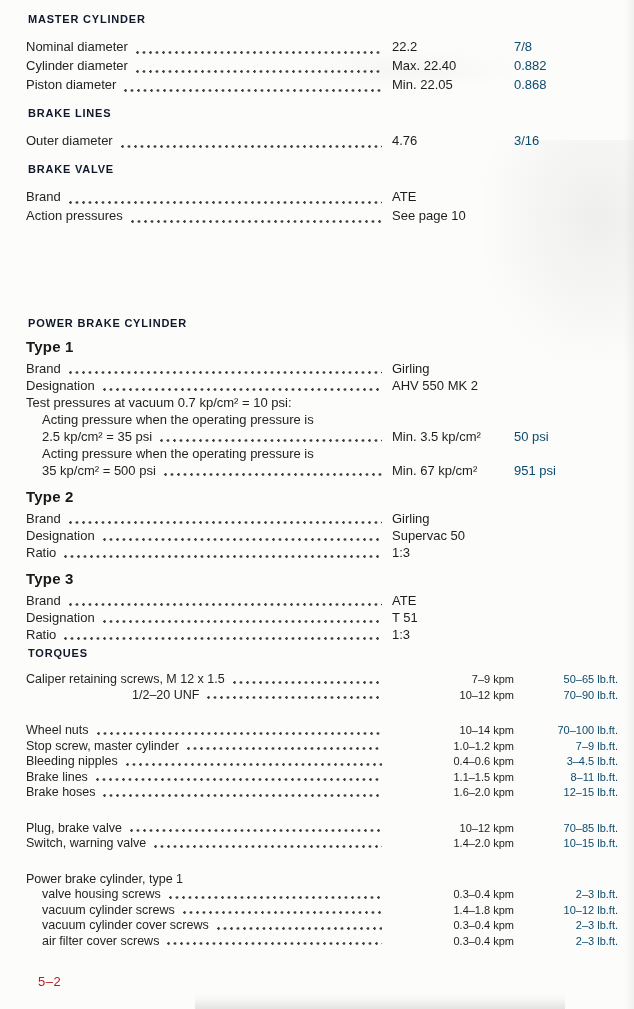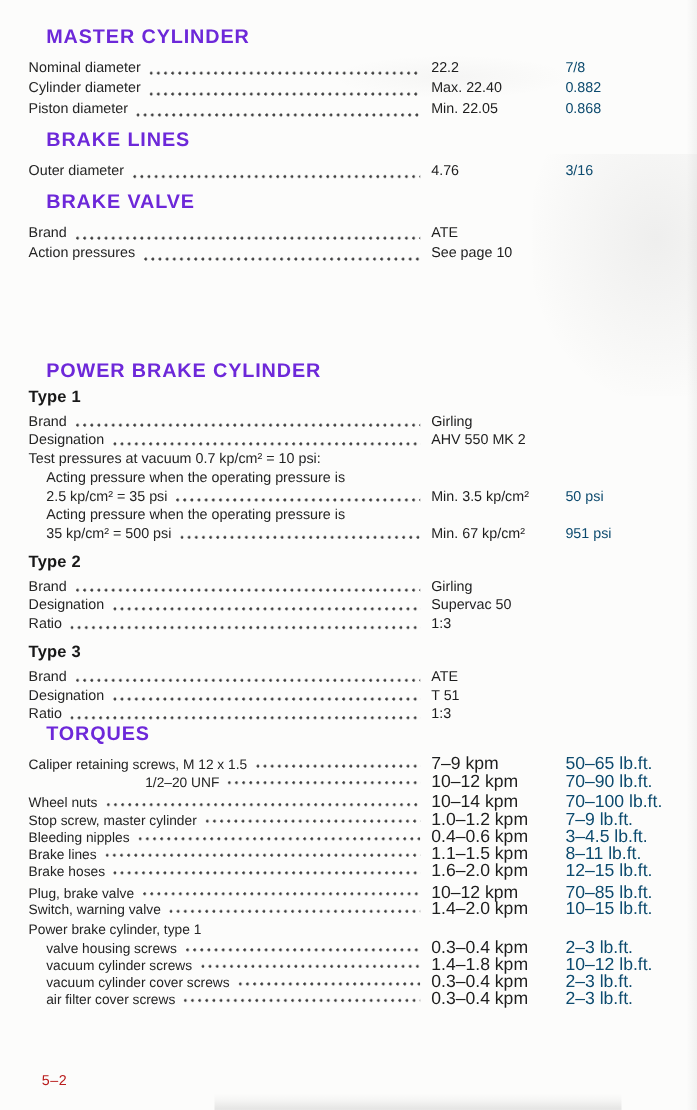--- a/index.html
+++ b/index.html
@@ -26,22 +26,22 @@
     left:195px; bottom:0; width:370px; height:15px;
     background:linear-gradient(to top, rgba(50,50,50,0.12), rgba(50,50,50,0.03) 60%, transparent);
   }
   .art-mid-ghost {
     left:300px; top:50px; width:220px; height:40px;
     background:radial-gradient(ellipse at center, rgba(80,80,80,0.04), transparent 70%);
   }
 
   .sec { position:absolute; left:26px; right:16px; }
   .sec-title {
-    margin:16px; font-size:18px; font-weight:700; letter-spacing:0.8px;
-    color:#6d28d9; line-height:18px;
+    margin:2px; font-size:11px; font-weight:700; letter-spacing:0.8px;
+    color:#0f172a; line-height:18px;
   }
   .sub-title {
     margin:0; font-size:15px; font-weight:700; letter-spacing:0.2px;
     color:#181818; line-height:17px;
   }
   .rows { margin:0; padding:0; }
 
   .row { display:flex; align-items:baseline; white-space:nowrap; }
   .row .lbl { flex:0 0 auto; font-size:13px; color:#242424; }
   .row .leader {
@@ -61,25 +61,25 @@
   #sec-master .row, #sec-brake-lines .row, #sec-brake-valve .row { height:19px; }
 
   #sec-power .sec-title { margin-bottom:6px; }
   #sec-power .row { height:17px; }
   #sec-power .sub-title { margin:8px 0 6px 0; }
   #sec-power .sub-title.first { margin-top:0; }
 
   #sec-torques .sec-title { margin-bottom:10px; }
   #sec-torques .row { height:15.5px; }
   #sec-torques .row .lbl { font-size:12.5px; }
-  #sec-torques .row .v1, #sec-torques .row .v2 { font-size:16px; }
+  #sec-torques .row .v1, #sec-torques .row .v2 { font-size:11px;text-align:right; }
 
   .ind1 .lbl { padding-left:16px; }
   .ind-unf .lbl { padding-left:106px; }
-  .gap-sm { margin-top:4px; }
+  .gap-sm { margin-top:20px; }
   .gap-lg { margin-top:32px; }
 
   .footer {
     position:absolute; left:38px; top:974px;
     font-size:13px; color:#b91c1c; letter-spacing:0.5px;
   }
 </style>
 </head>
 <body>
 

